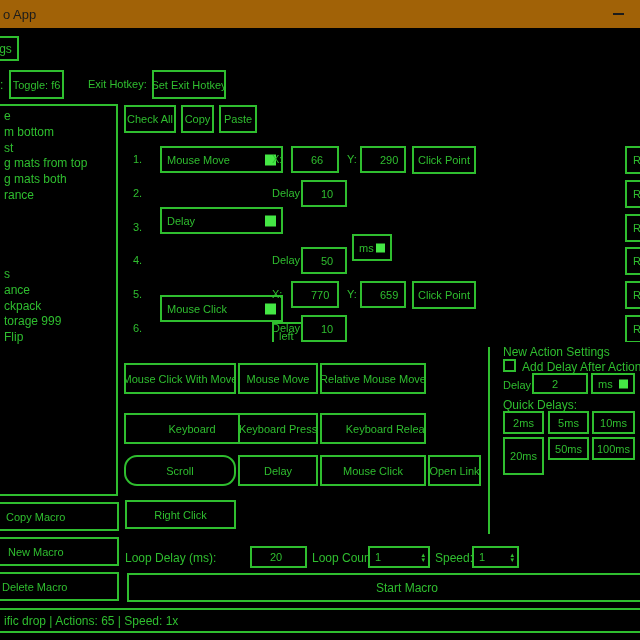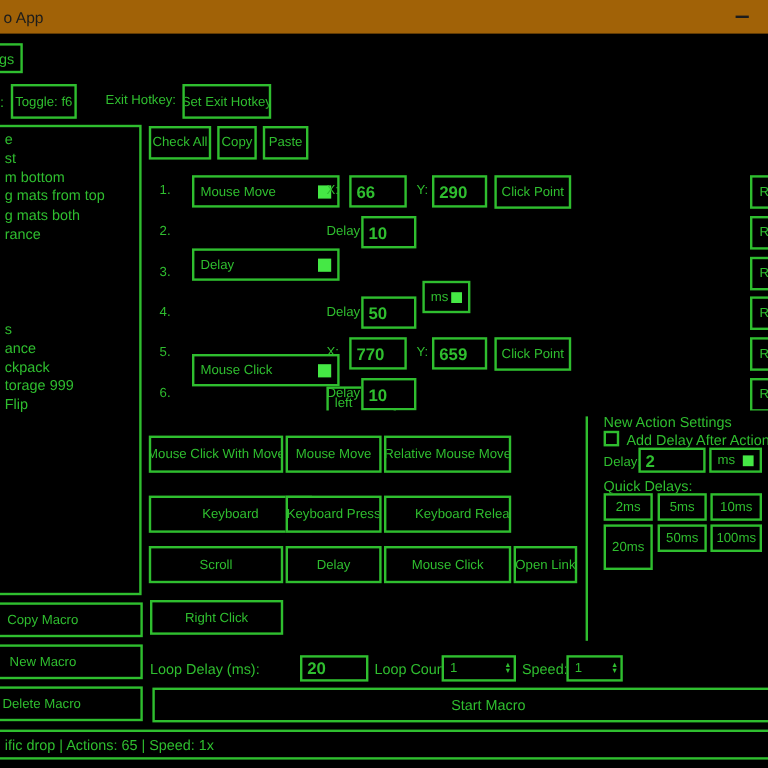--- a/index.html
+++ b/index.html
@@ -7,21 +7,21 @@
     --gb:#45e845;
     --bg:#000000;
   }
   *{margin:0;padding:0;box-sizing:border-box;}
   html,body{width:640px;height:640px;background:#111;}
   body{font-family:"Liberation Sans",sans-serif;}
   #app{position:relative;width:640px;height:640px;background:var(--bg);overflow:hidden;}
   .abs{position:absolute;}
   .lbl{color:var(--g);font-size:11px;white-space:nowrap;}
   .btn{border:2px solid var(--g);color:var(--g);background:var(--bg);display:flex;align-items:center;justify-content:center;font-size:11px;white-space:nowrap;overflow:hidden;cursor:default;}
-  .input{border:2px solid var(--g);color:var(--g);background:var(--bg);display:flex;align-items:center;padding-left:4px;font-size:14px;white-space:nowrap;overflow:hidden;font-weight:bold;}
+  .input{border:2px solid var(--g);color:var(--g);background:var(--bg);display:flex;align-items:center;padding-left:18px;font-size:11px;white-space:nowrap;overflow:hidden;}
   .dd{border:2px solid var(--g);color:var(--g);background:var(--bg);display:flex;align-items:center;padding-left:5px;font-size:11px;position:relative;white-space:nowrap;overflow:hidden;}
   .dd .sq{position:absolute;right:5px;top:50%;transform:translateY(-50%);width:11px;height:11px;background:var(--gb);}
   .dd .sq.small{width:9px;height:9px;}
   .titlebar{left:0;top:0;width:640px;height:28px;background:#a16207;color:#1c1c1c;display:flex;align-items:center;}
   .titlebar .title{font-size:13px;margin-left:3px;white-space:nowrap;}
   .minbtn{position:absolute;left:604px;top:0;width:28px;height:28px;display:flex;align-items:center;justify-content:center;}
   .minbtn .dash{width:11px;height:0;border-top:2px solid #1c1c1c;}
   .listitem{height:15.8px;color:var(--g);font-size:12px;white-space:nowrap;overflow:hidden;line-height:15.8px;}
   .spin{border:2px solid var(--g);color:var(--g);background:var(--bg);display:flex;align-items:center;padding-left:5px;font-size:11px;}
   .spin .arrows{margin-left:auto;margin-right:3px;display:flex;flex-direction:column;align-items:center;justify-content:center;color:var(--g);font-size:7px;line-height:5px;}
@@ -50,22 +50,22 @@
     <span>Toggle: f6</span>
   </div>
   <span class="abs lbl" style="left:88px;top:78px;">Exit Hotkey:</span>
   <div class="abs btn" style="left:152px;top:70px;width:74px;height:29px;">
     <span>Set Exit Hotkey</span>
   </div>
 
   <div class="abs" style="left:-10px;top:104px;width:128px;height:392px;border:2px solid var(--g);background:var(--bg);overflow:hidden;">
     <div style="padding:3px 0 0 12px;">
       <div class="listitem">e</div>
+      <div class="listitem">m bottom</div>
       <div class="listitem">st</div>
-      <div class="listitem">m bottom</div>
       <div class="listitem">g mats from top</div>
       <div class="listitem">g mats both</div>
       <div class="listitem">rance</div>
       <div class="listitem"></div>
       <div class="listitem"></div>
       <div class="listitem"></div>
       <div class="listitem"></div>
       <div class="listitem">s</div>
       <div class="listitem">ance</div>
       <div class="listitem">ckpack</div>
@@ -191,21 +191,21 @@
   <div class="abs btn" style="left:124px;top:413px;width:136px;height:31px;">
     <span>Keyboard</span>
   </div>
   <div class="abs btn" style="left:238px;top:413px;width:80px;height:31px;">
     <span>Keyboard Press</span>
   </div>
   <div class="abs btn" style="left:320px;top:413px;width:106px;height:31px;padding-left:36px;">
     <span>Keyboard Release</span>
   </div>
 
-  <div class="abs btn" style="left:124px;top:455px;width:112px;height:31px;">
+  <div class="abs btn" style="left:124px;top:455px;width:112px;height:31px;border-radius:13px;">
     <span>Scroll</span>
   </div>
   <div class="abs btn" style="left:238px;top:455px;width:80px;height:31px;">
     <span>Delay</span>
   </div>
   <div class="abs btn" style="left:320px;top:455px;width:106px;height:31px;">
     <span>Mouse Click</span>
   </div>
   <div class="abs btn" style="left:428px;top:455px;width:53px;height:31px;">
     <span>Open Link</span>

